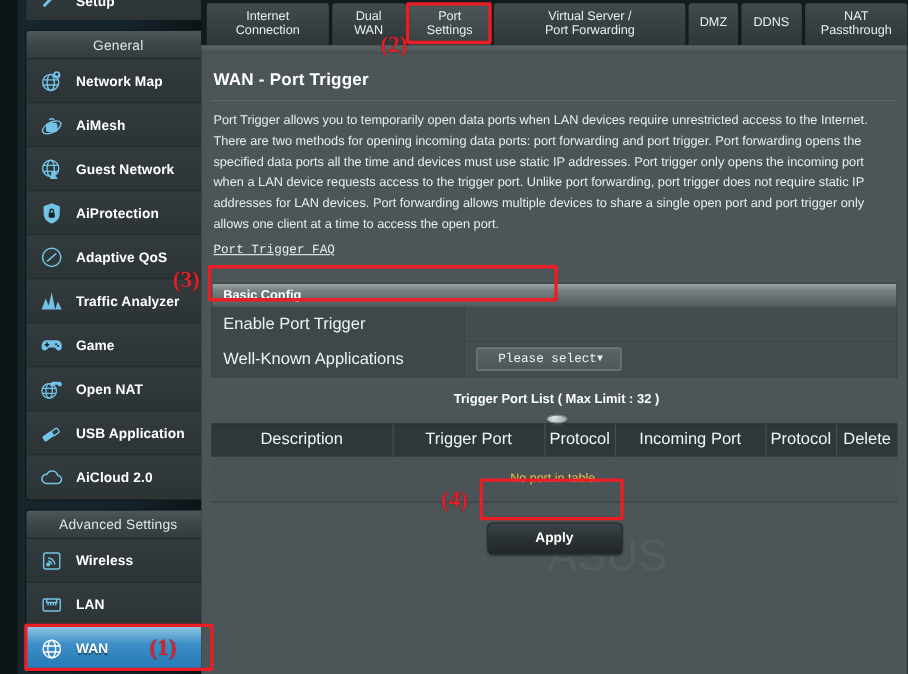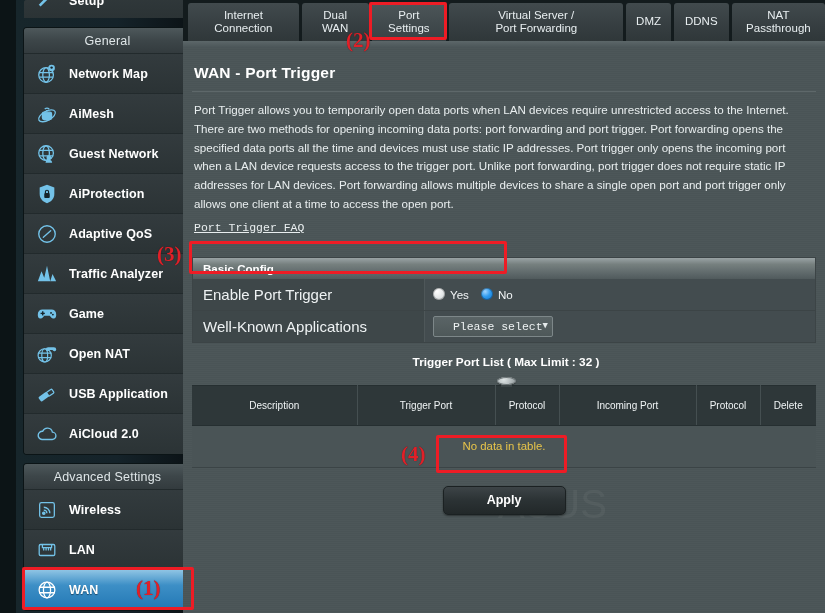--- a/index.html
+++ b/index.html
@@ -98,42 +98,42 @@
   .radio-wrap { display: flex; align-items: center; gap: 5px; margin-right: 12px;
     cursor: pointer; }
   .radio { width: 12px; height: 12px; border-radius: 50%;
     background: radial-gradient(circle at 35% 30%, #ffffff 0%, #e2e6e7 55%, #b9c0c2 100%);
     box-shadow: inset 0 0 0 1px rgba(0,0,0,.25); }
   .radio.on { background: radial-gradient(circle at 35% 30%, #9fd4ff 0%, #2e9bf0 45%, #1372c8 100%);
     box-shadow: inset 0 0 0 1px rgba(0,0,0,.3); }
   .radio-lbl { font-size: 11.6px; color: #f2f5f6; }
 
   .select {
-    width: 120px; height: 21px; display: flex; align-items: center;
+    width: 132px; height: 21px; display: flex; align-items: center;
     background: linear-gradient(180deg, #5a6466 0%, #4e5859 100%);
     border: 1px solid #7d8789; border-radius: 2px;
     font-family: "Liberation Mono", monospace; font-size: 11.5px; color: #eef2f3;
-    padding: 0 4px 0 7px; cursor: pointer; justify-content: flex-end;
+    padding: 0 4px 0 7px; cursor: pointer; justify-content: center;
   }
   .select .chev { font-size: 9px; color: #e6ebec; }
 
   #list-bar { display: flex; align-items: center; gap: 8px; height: 30px;
     margin-top: 12px; padding-left: 4px; flex-direction: column; }
   #list-bar .lb-txt { font-size: 11.8px; font-weight: bold; color: #ffffff; }
   #add-btn { width: 19px; height: 19px; border-radius: 50%;
     background: radial-gradient(circle at 35% 28%, #dfe5e6 0%, #aeb6b8 60%, #8d9597 100%);
     box-shadow: inset 0 0 0 1px #6e7678, 0 1px 1px rgba(0,0,0,.35);
     position: relative; cursor: pointer; }
   #add-btn::before, #add-btn::after { content:""; position:absolute; background:#3b4446; }
   #add-btn::before { left:4px; right:4px; top:8.5px; height:2px; }
   #add-btn::after { top:4px; bottom:4px; left:8.5px; width:2px; }
 
   table#ptable { width: 100%; border-collapse: collapse; }
-  #ptable th { height: 40px; background: #2e3739; color: #f0f4f5;
-    font-size: 10px; font-weight: normal; border-right: 1px solid #454f51;
+  #ptable th { height: 29px; background: #2e3739; color: #f0f4f5;
+    font-size: 15px; font-weight: normal; border-right: 1px solid #454f51;
     border-top: 1px solid #262f31; border-bottom: 1px solid #262f31; }
   #ptable th:last-child { border-right: none; }
   #ptable td.empty { height: 42px; text-align: center; color: #e8c54a;
     font-size: 11.4px; background: #4a5456; border-bottom: 1px solid #3b4446; }
 
   #apply-row { display: flex; justify-content: center; margin-top: 18px; position: relative; }
   #apply-btn { width: 123px; height: 29px; border-radius: 5px;
     background: linear-gradient(180deg, #3d4447 0%, #2b3234 50%, #222829 100%);
     color: #ffffff; font-size: 12.5px; font-weight: bold;
     display: flex; align-items: center; justify-content: center;
@@ -355,30 +355,20 @@
       <div id="title-rule"></div>
 
       <div id="desc">Port Trigger allows you to temporarily open data ports when LAN devices require unrestricted access to the Internet. There are two methods for opening incoming data ports: port forwarding and port trigger. Port forwarding opens the specified data ports all the time and devices must use static IP addresses. Port trigger only opens the incoming port when a LAN device requests access to the trigger port. Unlike port forwarding, port trigger does not require static IP addresses for LAN devices. Port forwarding allows multiple devices to share a single open port and port trigger only allows one client at a time to access the open port.</div>
       <div id="faq">Port Trigger FAQ</div>
 
       
       <div class="sec-hdr">Basic Config</div>
 
       <div class="frow">
         <div class="flabel">Enable Port Trigger</div>
-        <div class="fval">
-          <div class="radio-wrap">
-            <span class="radio"></span>
-            <span class="radio-lbl">Yes</span>
-          </div>
-          <div class="radio-wrap">
-            <span class="radio on"></span>
-            <span class="radio-lbl">No</span>
-          </div>
-        </div>
       </div>
 
       <div class="frow">
         <div class="flabel">Well-Known Applications</div>
         <div class="fval">
           <div class="select">
             <span>Please select</span>
             <span class="chev">▼</span>
           </div>
         </div>
@@ -396,21 +386,21 @@
             <th style="width:165px">Description</th>
             <th style="width:138px">Trigger Port</th>
             <th style="width:64px">Protocol</th>
             <th style="width:137px">Incoming Port</th>
             <th style="width:64px">Protocol</th>
             <th style="width:56px">Delete</th>
           </tr>
         </thead>
         <tbody>
           <tr>
-            <td class="empty" colspan="6">No data in table.</td>
+            <td class="empty" colspan="6">No port in table.</td>
           </tr>
         </tbody>
       </table>
 
       <div id="apply-row">
         <div id="apply-btn">Apply</div>
       </div>
 
       
       <div class="anno-box" style="left:6px; top:193px; width:318px; height:33px;"></div>

